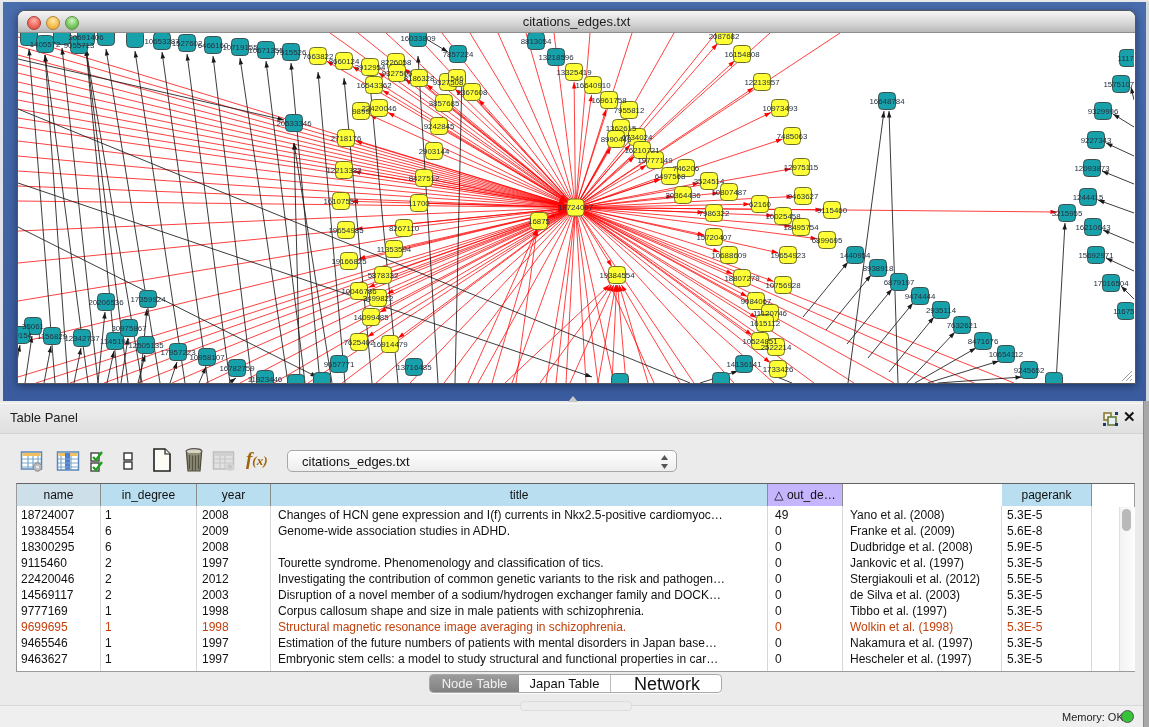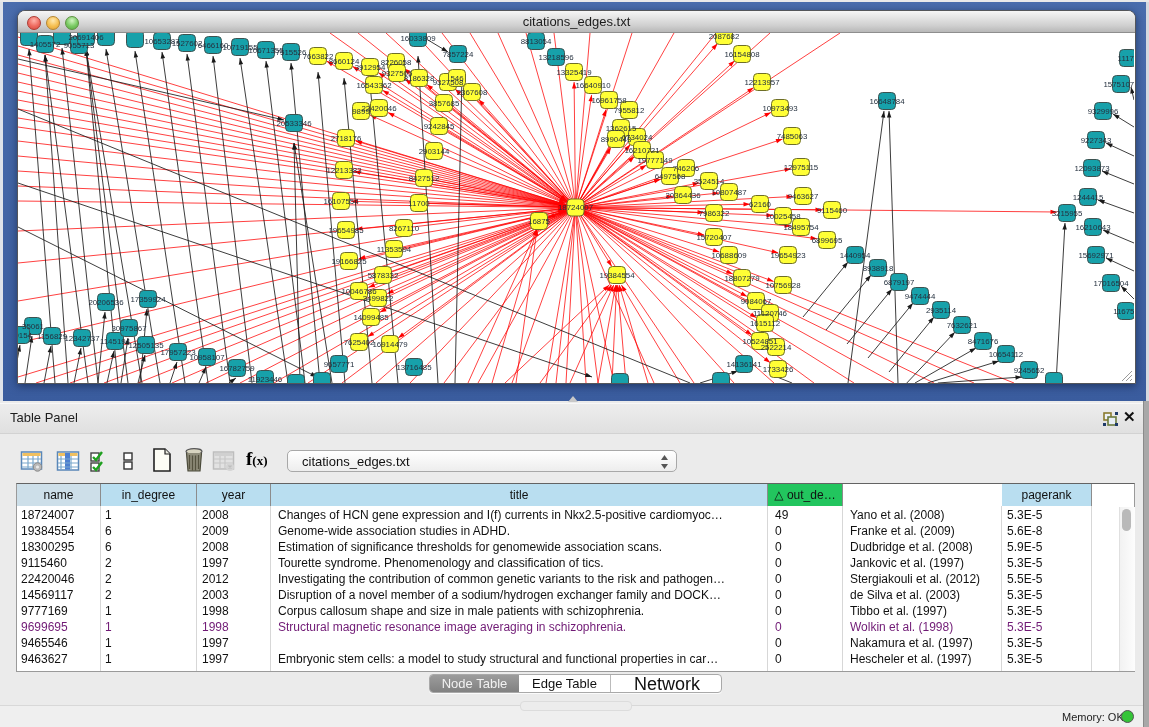--- a/index.html
+++ b/index.html
@@ -472,37 +472,37 @@
       <path d="M3.5 6 L5 24 h12 L18.5 6" fill="#8f8c7a" stroke="#4a4a3a" stroke-width="1.2"></path>
       <path d="M6.5 8v14M9.5 8.5v15M12.5 8.5v15M15.5 8v14" stroke="#55523f" stroke-width="1.3"></path>
     </svg></div>
 <div style="position:absolute;left:212px;top:449px"><svg width="24" height="24" viewBox="0 0 24 24" opacity="0.55">
       <rect x="1.5" y="3" width="20" height="17" fill="#dcdcdc" stroke="#999" stroke-width="1.5"></rect>
       <rect x="2.5" y="4" width="18" height="3" fill="#bbb"></rect>
       <path d="M2 10h19M2 14h19M8 7v13M13 7v13" stroke="#aaa" stroke-width="1.2"></path>
       <circle cx="18" cy="18" r="4" fill="#c3c3c3"></circle>
       <path d="M16.5 16.5l3 3M19.5 16.5l-3 3" stroke="#999" stroke-width="1.4"></path>
     </svg></div>
-<div style="position:absolute;left:246px;top:448px;font-size:19px;font-weight:bold;color:#000000;font-family:'Liberation Serif',serif">f<span style="font-size:13px;font-weight:bold">(x)</span></div>
+<div style="position:absolute;left:246px;top:448px;font-size:19px;font-style:italic;font-weight:bold;color:#a16207;font-family:'Liberation Serif',serif">f<span style="font-size:13px;font-weight:bold">(x)</span></div>
 
 <div class="abs" style="left:287px;top:450px;width:390px;height:22px;background:linear-gradient(#ffffff,#ededed);border:1px solid #a8a8a8;border-radius:5px;box-sizing:border-box">
   <div class="abs" style="left:14px;top:3px;font-size:13px;color:#111">citations_edges.txt</div>
   <svg class="abs" style="right:7px;top:3px" width="9" height="16" viewBox="0 0 9 16">
     <path d="M4.5 1 L8 6 H1 Z" fill="#555"></path>
       <path d="M4.5 15 L1 10 H8 Z" fill="#555"></path>
   </svg>
 </div>
 
 <div class="abs" style="left:16px;top:483px;width:1119px;height:189px;background:#fff;border:1px solid #9a9a9a;border-top:1px solid #636363;box-sizing:border-box"></div>
 <div class="abs" style="left:16px;top:484px;width:1117px;height:22px;overflow:hidden">
     <div style="position:absolute;left:1px;top:0;width:84px;height:22px;background:#cddfe9;border-right:1px solid #8c8c8c;line-height:22px;text-align:center;font-size:12px;color:#111;box-sizing:border-box;overflow:hidden;white-space:nowrap">name</div>
     <div style="position:absolute;left:85px;top:0;width:96px;height:22px;background:#b9def0;border-right:1px solid #8c8c8c;line-height:22px;text-align:center;font-size:12px;color:#111;box-sizing:border-box;overflow:hidden;white-space:nowrap">in_degree</div>
     <div style="position:absolute;left:181px;top:0;width:74px;height:22px;background:#b9def0;border-right:1px solid #8c8c8c;line-height:22px;text-align:center;font-size:12px;color:#111;box-sizing:border-box;overflow:hidden;white-space:nowrap">year</div>
     <div style="position:absolute;left:255px;top:0;width:497px;height:22px;background:#b9def0;border-right:1px solid #8c8c8c;line-height:22px;text-align:center;font-size:12px;color:#111;box-sizing:border-box;overflow:hidden;white-space:nowrap">title</div>
-    <div style="position:absolute;left:752px;top:0;width:75px;height:22px;background:#22c55e;border-right:1px solid #8c8c8c;line-height:22px;text-align:center;font-size:12px;color:#111;box-sizing:border-box;overflow:hidden;white-space:nowrap">△ out_de…</div>
+    <div style="position:absolute;left:752px;top:0;width:75px;height:22px;background:#c4b5fd;border-right:1px solid #8c8c8c;line-height:22px;text-align:center;font-size:12px;color:#111;box-sizing:border-box;overflow:hidden;white-space:nowrap">△ out_de…</div>
     <div style="position:absolute;left:986px;top:0;width:90px;height:22px;background:#b9def0;border-right:1px solid #8c8c8c;line-height:22px;text-align:center;font-size:12px;color:#111;box-sizing:border-box;overflow:hidden;white-space:nowrap">pagerank</div>
   </div>
 
 <div class="abs" style="left:16px;top:506px;width:1117px;height:165px;overflow:hidden">
  <div class="abs" style="left:84px;top:0;width:1px;height:165px;background:#d7d7d7"></div>
  <div class="abs" style="left:180px;top:0;width:1px;height:165px;background:#d7d7d7"></div>
  <div class="abs" style="left:254px;top:0;width:1px;height:165px;background:#d7d7d7"></div>
  <div class="abs" style="left:751px;top:0;width:1px;height:165px;background:#d7d7d7"></div>
  <div class="abs" style="left:826px;top:0;width:1px;height:165px;background:#d7d7d7"></div>
  <div class="abs" style="left:985px;top:0;width:1px;height:165px;background:#d7d7d7"></div>
@@ -523,21 +523,20 @@
     <div style="position:absolute;left:181px;top:0;width:74px;height:16px;padding-left:5px;overflow:hidden;white-space:nowrap">2009</div>
     <div style="position:absolute;left:255px;top:0;width:497px;height:16px;padding-left:7px;overflow:hidden;white-space:nowrap">Genome-wide association studies in ADHD.</div>
     <div style="position:absolute;left:752px;top:0;width:75px;height:16px;padding-left:7px;overflow:hidden;white-space:nowrap">0</div>
     <div style="position:absolute;left:827px;top:0;width:159px;height:16px;padding-left:7px;overflow:hidden;white-space:nowrap">Franke et al. (2009)</div>
     <div style="position:absolute;left:986px;top:0;width:90px;height:16px;padding-left:5px;overflow:hidden;white-space:nowrap">5.6E-8</div>
   </div>
 <div style="position:absolute;left:16px;top:540px;width:1119px;height:16px;font-size:12px;color:#111">
     <div style="position:absolute;left:1px;top:0;width:84px;height:16px;padding-left:4px;overflow:hidden;white-space:nowrap">18300295</div>
     <div style="position:absolute;left:85px;top:0;width:96px;height:16px;padding-left:4px;overflow:hidden;white-space:nowrap">6</div>
     <div style="position:absolute;left:181px;top:0;width:74px;height:16px;padding-left:5px;overflow:hidden;white-space:nowrap">2008</div>
-    <div style="position:absolute;left:255px;top:0;width:497px;height:16px;padding-left:7px;overflow:hidden;white-space:nowrap">Estimation of significance thresholds for genomewide association scans.</div>
     <div style="position:absolute;left:752px;top:0;width:75px;height:16px;padding-left:7px;overflow:hidden;white-space:nowrap">0</div>
     <div style="position:absolute;left:827px;top:0;width:159px;height:16px;padding-left:7px;overflow:hidden;white-space:nowrap">Dudbridge et al. (2008)</div>
     <div style="position:absolute;left:986px;top:0;width:90px;height:16px;padding-left:5px;overflow:hidden;white-space:nowrap">5.9E-5</div>
   </div>
 <div style="position:absolute;left:16px;top:556px;width:1119px;height:16px;font-size:12px;color:#111">
     <div style="position:absolute;left:1px;top:0;width:84px;height:16px;padding-left:4px;overflow:hidden;white-space:nowrap">9115460</div>
     <div style="position:absolute;left:85px;top:0;width:96px;height:16px;padding-left:4px;overflow:hidden;white-space:nowrap">2</div>
     <div style="position:absolute;left:181px;top:0;width:74px;height:16px;padding-left:5px;overflow:hidden;white-space:nowrap">1997</div>
     <div style="position:absolute;left:255px;top:0;width:497px;height:16px;padding-left:7px;overflow:hidden;white-space:nowrap">Tourette syndrome. Phenomenology and classification of tics.</div>
     <div style="position:absolute;left:752px;top:0;width:75px;height:16px;padding-left:7px;overflow:hidden;white-space:nowrap">0</div>
@@ -564,53 +563,54 @@
   </div>
 <div style="position:absolute;left:16px;top:604px;width:1119px;height:16px;font-size:12px;color:#111">
     <div style="position:absolute;left:1px;top:0;width:84px;height:16px;padding-left:4px;overflow:hidden;white-space:nowrap">9777169</div>
     <div style="position:absolute;left:85px;top:0;width:96px;height:16px;padding-left:4px;overflow:hidden;white-space:nowrap">1</div>
     <div style="position:absolute;left:181px;top:0;width:74px;height:16px;padding-left:5px;overflow:hidden;white-space:nowrap">1998</div>
     <div style="position:absolute;left:255px;top:0;width:497px;height:16px;padding-left:7px;overflow:hidden;white-space:nowrap">Corpus callosum shape and size in male patients with schizophrenia.</div>
     <div style="position:absolute;left:752px;top:0;width:75px;height:16px;padding-left:7px;overflow:hidden;white-space:nowrap">0</div>
     <div style="position:absolute;left:827px;top:0;width:159px;height:16px;padding-left:7px;overflow:hidden;white-space:nowrap">Tibbo et al. (1997)</div>
     <div style="position:absolute;left:986px;top:0;width:90px;height:16px;padding-left:5px;overflow:hidden;white-space:nowrap">5.3E-5</div>
   </div>
-<div style="position:absolute;left:16px;top:620px;width:1119px;height:16px;font-size:12px;color:#701a75">
+<div style="position:absolute;left:16px;top:620px;width:1119px;height:16px;font-size:12px;color:#c2410c">
     <div style="position:absolute;left:1px;top:0;width:84px;height:16px;padding-left:4px;overflow:hidden;white-space:nowrap">9699695</div>
     <div style="position:absolute;left:85px;top:0;width:96px;height:16px;padding-left:4px;overflow:hidden;white-space:nowrap">1</div>
     <div style="position:absolute;left:181px;top:0;width:74px;height:16px;padding-left:5px;overflow:hidden;white-space:nowrap">1998</div>
     <div style="position:absolute;left:255px;top:0;width:497px;height:16px;padding-left:7px;overflow:hidden;white-space:nowrap">Structural magnetic resonance image averaging in schizophrenia.</div>
     <div style="position:absolute;left:752px;top:0;width:75px;height:16px;padding-left:7px;overflow:hidden;white-space:nowrap">0</div>
     <div style="position:absolute;left:827px;top:0;width:159px;height:16px;padding-left:7px;overflow:hidden;white-space:nowrap">Wolkin et al. (1998)</div>
     <div style="position:absolute;left:986px;top:0;width:90px;height:16px;padding-left:5px;overflow:hidden;white-space:nowrap">5.3E-5</div>
   </div>
 <div style="position:absolute;left:16px;top:636px;width:1119px;height:16px;font-size:12px;color:#111">
     <div style="position:absolute;left:1px;top:0;width:84px;height:16px;padding-left:4px;overflow:hidden;white-space:nowrap">9465546</div>
     <div style="position:absolute;left:85px;top:0;width:96px;height:16px;padding-left:4px;overflow:hidden;white-space:nowrap">1</div>
     <div style="position:absolute;left:181px;top:0;width:74px;height:16px;padding-left:5px;overflow:hidden;white-space:nowrap">1997</div>
+    <div style="position:absolute;left:255px;top:0;width:497px;height:16px;padding-left:7px;overflow:hidden;white-space:nowrap">Estimation of the future numbers of patients with mental disorders in Japan base…</div>
     <div style="position:absolute;left:752px;top:0;width:75px;height:16px;padding-left:7px;overflow:hidden;white-space:nowrap">0</div>
     <div style="position:absolute;left:827px;top:0;width:159px;height:16px;padding-left:7px;overflow:hidden;white-space:nowrap">Nakamura et al. (1997)</div>
     <div style="position:absolute;left:986px;top:0;width:90px;height:16px;padding-left:5px;overflow:hidden;white-space:nowrap">5.3E-5</div>
   </div>
 <div style="position:absolute;left:16px;top:652px;width:1119px;height:16px;font-size:12px;color:#111">
     <div style="position:absolute;left:1px;top:0;width:84px;height:16px;padding-left:4px;overflow:hidden;white-space:nowrap">9463627</div>
     <div style="position:absolute;left:85px;top:0;width:96px;height:16px;padding-left:4px;overflow:hidden;white-space:nowrap">1</div>
     <div style="position:absolute;left:181px;top:0;width:74px;height:16px;padding-left:5px;overflow:hidden;white-space:nowrap">1997</div>
     <div style="position:absolute;left:255px;top:0;width:497px;height:16px;padding-left:7px;overflow:hidden;white-space:nowrap">Embryonic stem cells: a model to study structural and functional properties in car…</div>
     <div style="position:absolute;left:752px;top:0;width:75px;height:16px;padding-left:7px;overflow:hidden;white-space:nowrap">0</div>
     <div style="position:absolute;left:827px;top:0;width:159px;height:16px;padding-left:7px;overflow:hidden;white-space:nowrap">Hescheler et al. (1997)</div>
     <div style="position:absolute;left:986px;top:0;width:90px;height:16px;padding-left:5px;overflow:hidden;white-space:nowrap">5.3E-5</div>
   </div>
 
 <div class="abs" style="left:1119px;top:507px;width:15px;height:164px;background:linear-gradient(90deg,#f2f2f2,#fdfdfd);border-left:1px solid #e0e0e0"></div>
 <div class="abs" style="left:1122px;top:509px;width:9px;height:22px;background:#b9b9b9;border-radius:5px"></div>
 
 <div class="abs" style="left:429px;top:674px;width:293px;height:19px;border:1px solid #a9a9a9;border-radius:4px;background:#fff;box-sizing:border-box;overflow:hidden;box-shadow:0 1px 0 rgba(255,255,255,.8)">
   <div class="abs" style="left:0;top:0;width:89px;height:19px;background:linear-gradient(#9c9c9c,#7e7e7e);color:#f2f2f2;font-size:13px;text-align:center;line-height:18px">Node Table</div>
-  <div class="abs" style="left:89px;top:0;width:92px;height:19px;border-right:1px solid #bbb;color:#111;font-size:13px;text-align:center;line-height:18px;box-sizing:border-box">Edge Table</div>
+  <div class="abs" style="left:89px;top:0;width:92px;height:19px;border-right:1px solid #bbb;color:#111;font-size:13px;text-align:center;line-height:18px;box-sizing:border-box">Japan Table</div>
   <div class="abs" style="left:181px;top:0;width:112px;height:19px;color:#111;font-size:18px;text-align:center;line-height:18px">Network Table</div>
 </div>
 
 <div class="abs" style="left:0;top:705px;width:1149px;height:22px;background:#efefef;border-top:1px solid #d8d8d8"></div>
 <div class="abs" style="left:520px;top:701px;width:110px;height:8px;background:#ececec;border:1px solid #dcdcdc;border-radius:4px"></div>
 <div class="abs" style="left:1062px;top:711px;font-size:11px;color:#222">Memory: OK</div>
 <div class="abs" style="left:1121px;top:710px;width:11px;height:11px;border-radius:50%;background:#35c438;border:1px solid #555"></div>
 <div class="abs" style="left:1143px;top:401px;width:6px;height:326px;background:#a8a8a8;border-left:1px solid #8a8a8a"></div>
 
 </body></html>

